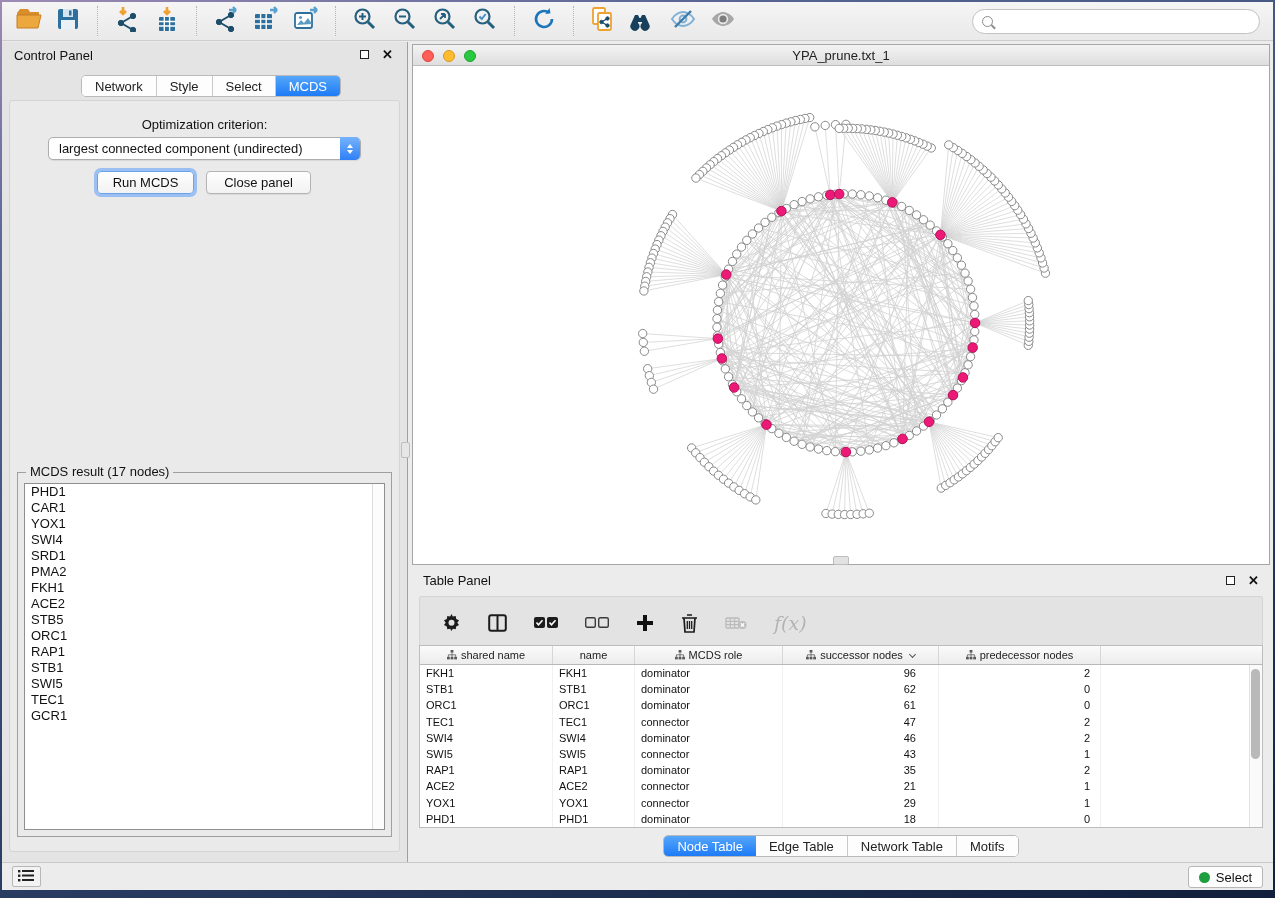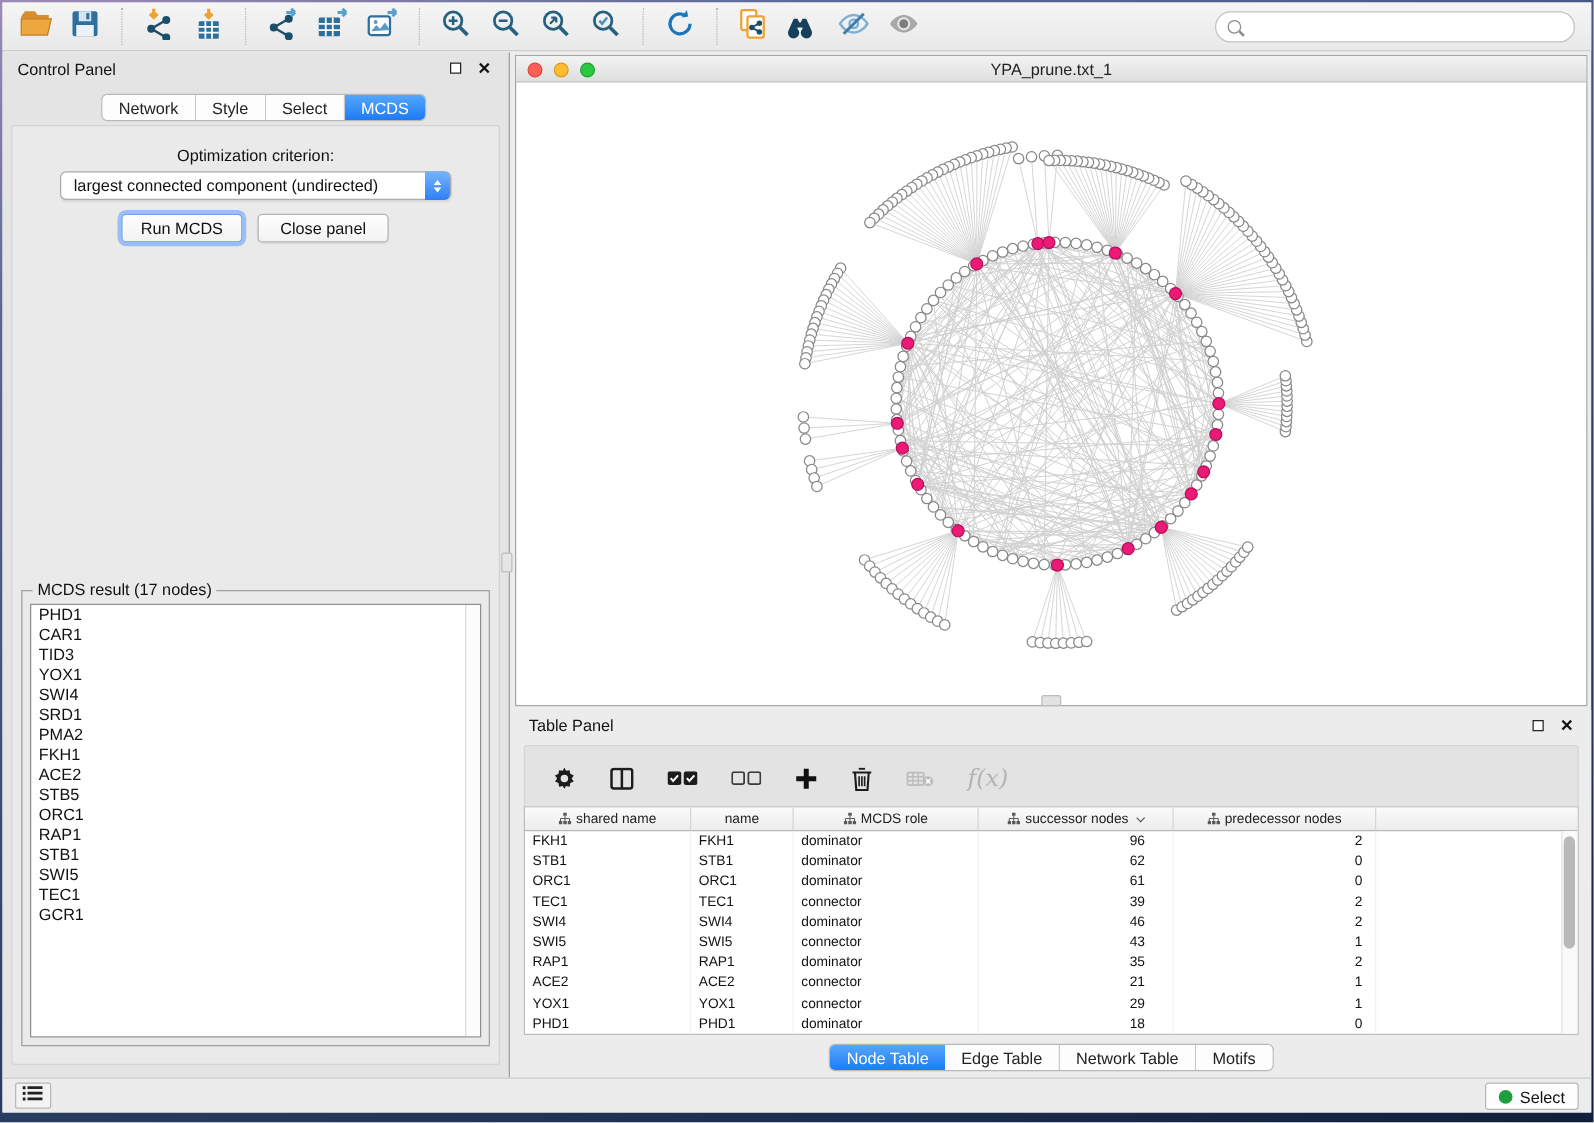--- a/index.html
+++ b/index.html
@@ -295,21 +295,20 @@
             </div>
         <div class="mac-btn" style="left:196px; top:70px; width:105px;">
               <span>Close panel</span>
             </div>
         <div class="groupbox">
           <span class="legend">MCDS result (17 nodes)</span>
           <div class="mcds-list" id="mcds-list">
             <div class="track"></div>
           <div class="mcds-item">PHD1</div>
                 <div class="mcds-item">CAR1</div>
-                <div class="mcds-item">TID3</div>
                 <div class="mcds-item">YOX1</div>
                 <div class="mcds-item">SWI4</div>
                 <div class="mcds-item">SRD1</div>
                 <div class="mcds-item">PMA2</div>
                 <div class="mcds-item">FKH1</div>
                 <div class="mcds-item">ACE2</div>
                 <div class="mcds-item">STB5</div>
                 <div class="mcds-item">ORC1</div>
                 <div class="mcds-item">RAP1</div>
                 <div class="mcds-item">STB1</div>
@@ -1214,21 +1213,21 @@
                   <div class="td" style="width: 133px;">ORC1</div>
                   <div class="td" style="width: 82px;">ORC1</div>
                   <div class="td" style="width: 148px;">dominator</div>
                   <div class="td num" style="width: 156px;">61</div>
                   <div class="td num2" style="width: 162px;">0</div>
                 </div>
                 <div class="trow">
                   <div class="td" style="width: 133px;">TEC1</div>
                   <div class="td" style="width: 82px;">TEC1</div>
                   <div class="td" style="width: 148px;">connector</div>
-                  <div class="td num" style="width: 156px;">39</div>
+                  <div class="td num" style="width: 156px;">47</div>
                   <div class="td num2" style="width: 162px;">2</div>
                 </div>
                 <div class="trow">
                   <div class="td" style="width: 133px;">SWI4</div>
                   <div class="td" style="width: 82px;">SWI4</div>
                   <div class="td" style="width: 148px;">dominator</div>
                   <div class="td num" style="width: 156px;">46</div>
                   <div class="td num2" style="width: 162px;">2</div>
                 </div>
                 <div class="trow">

